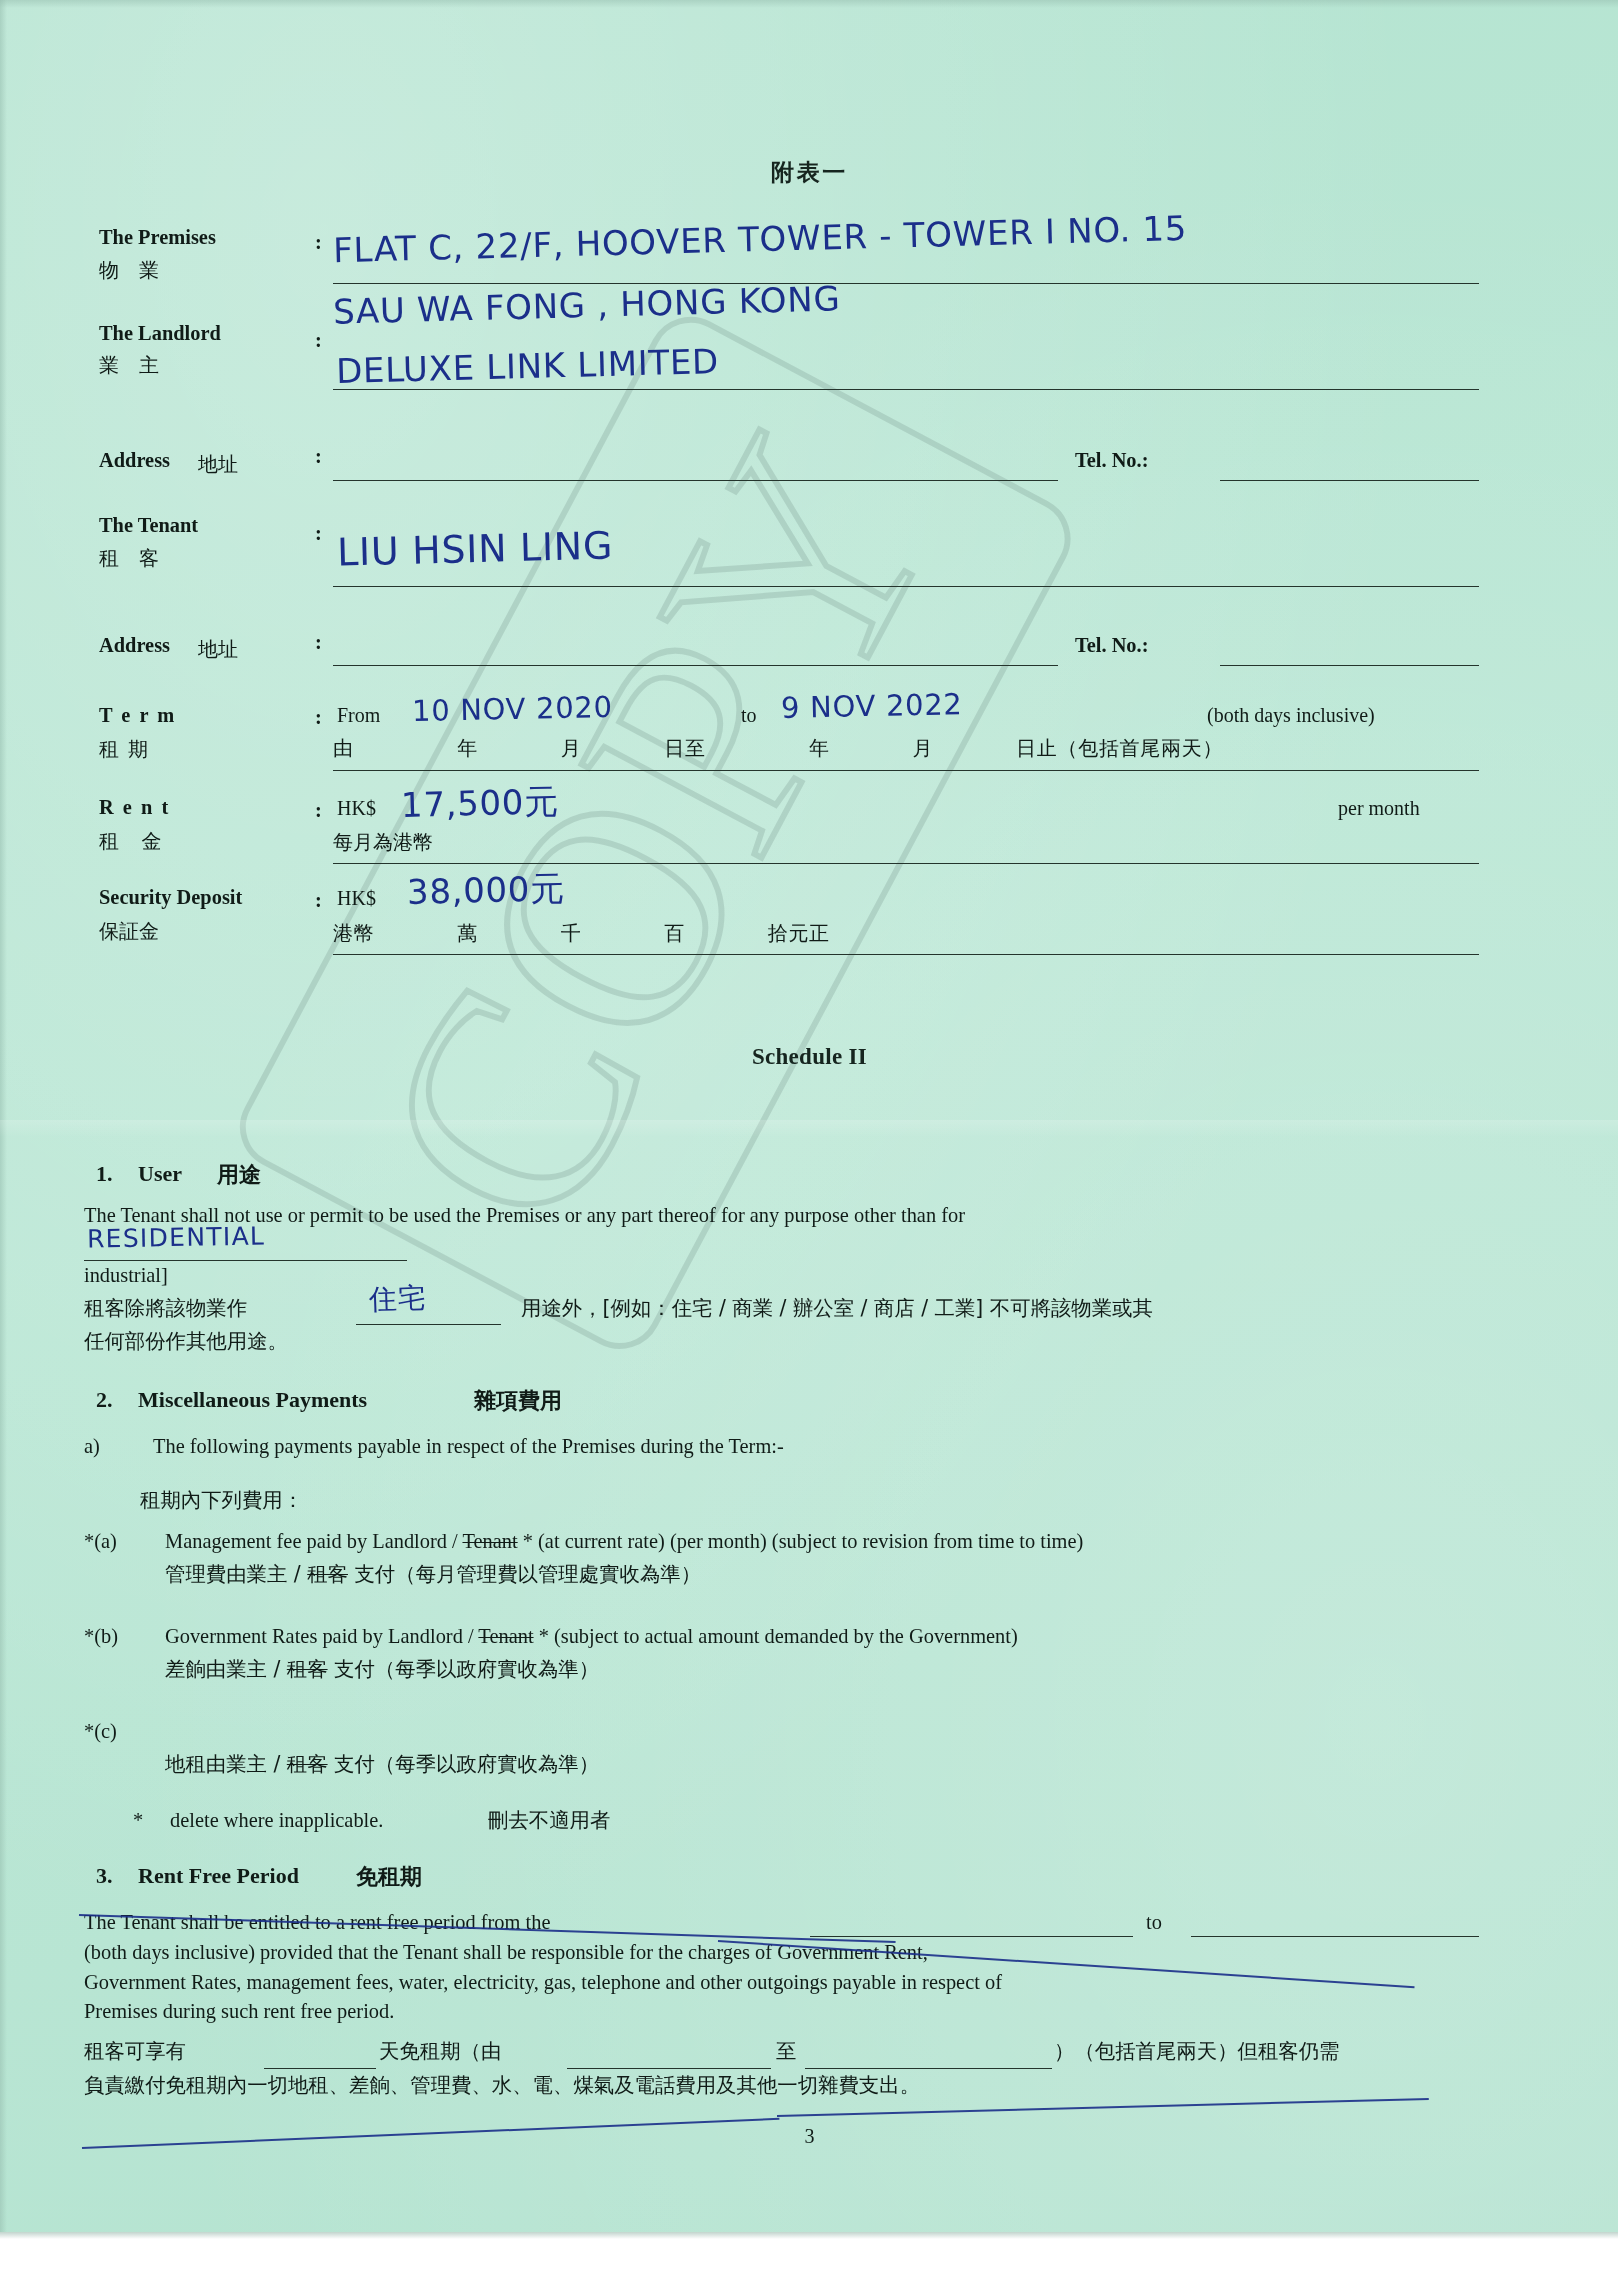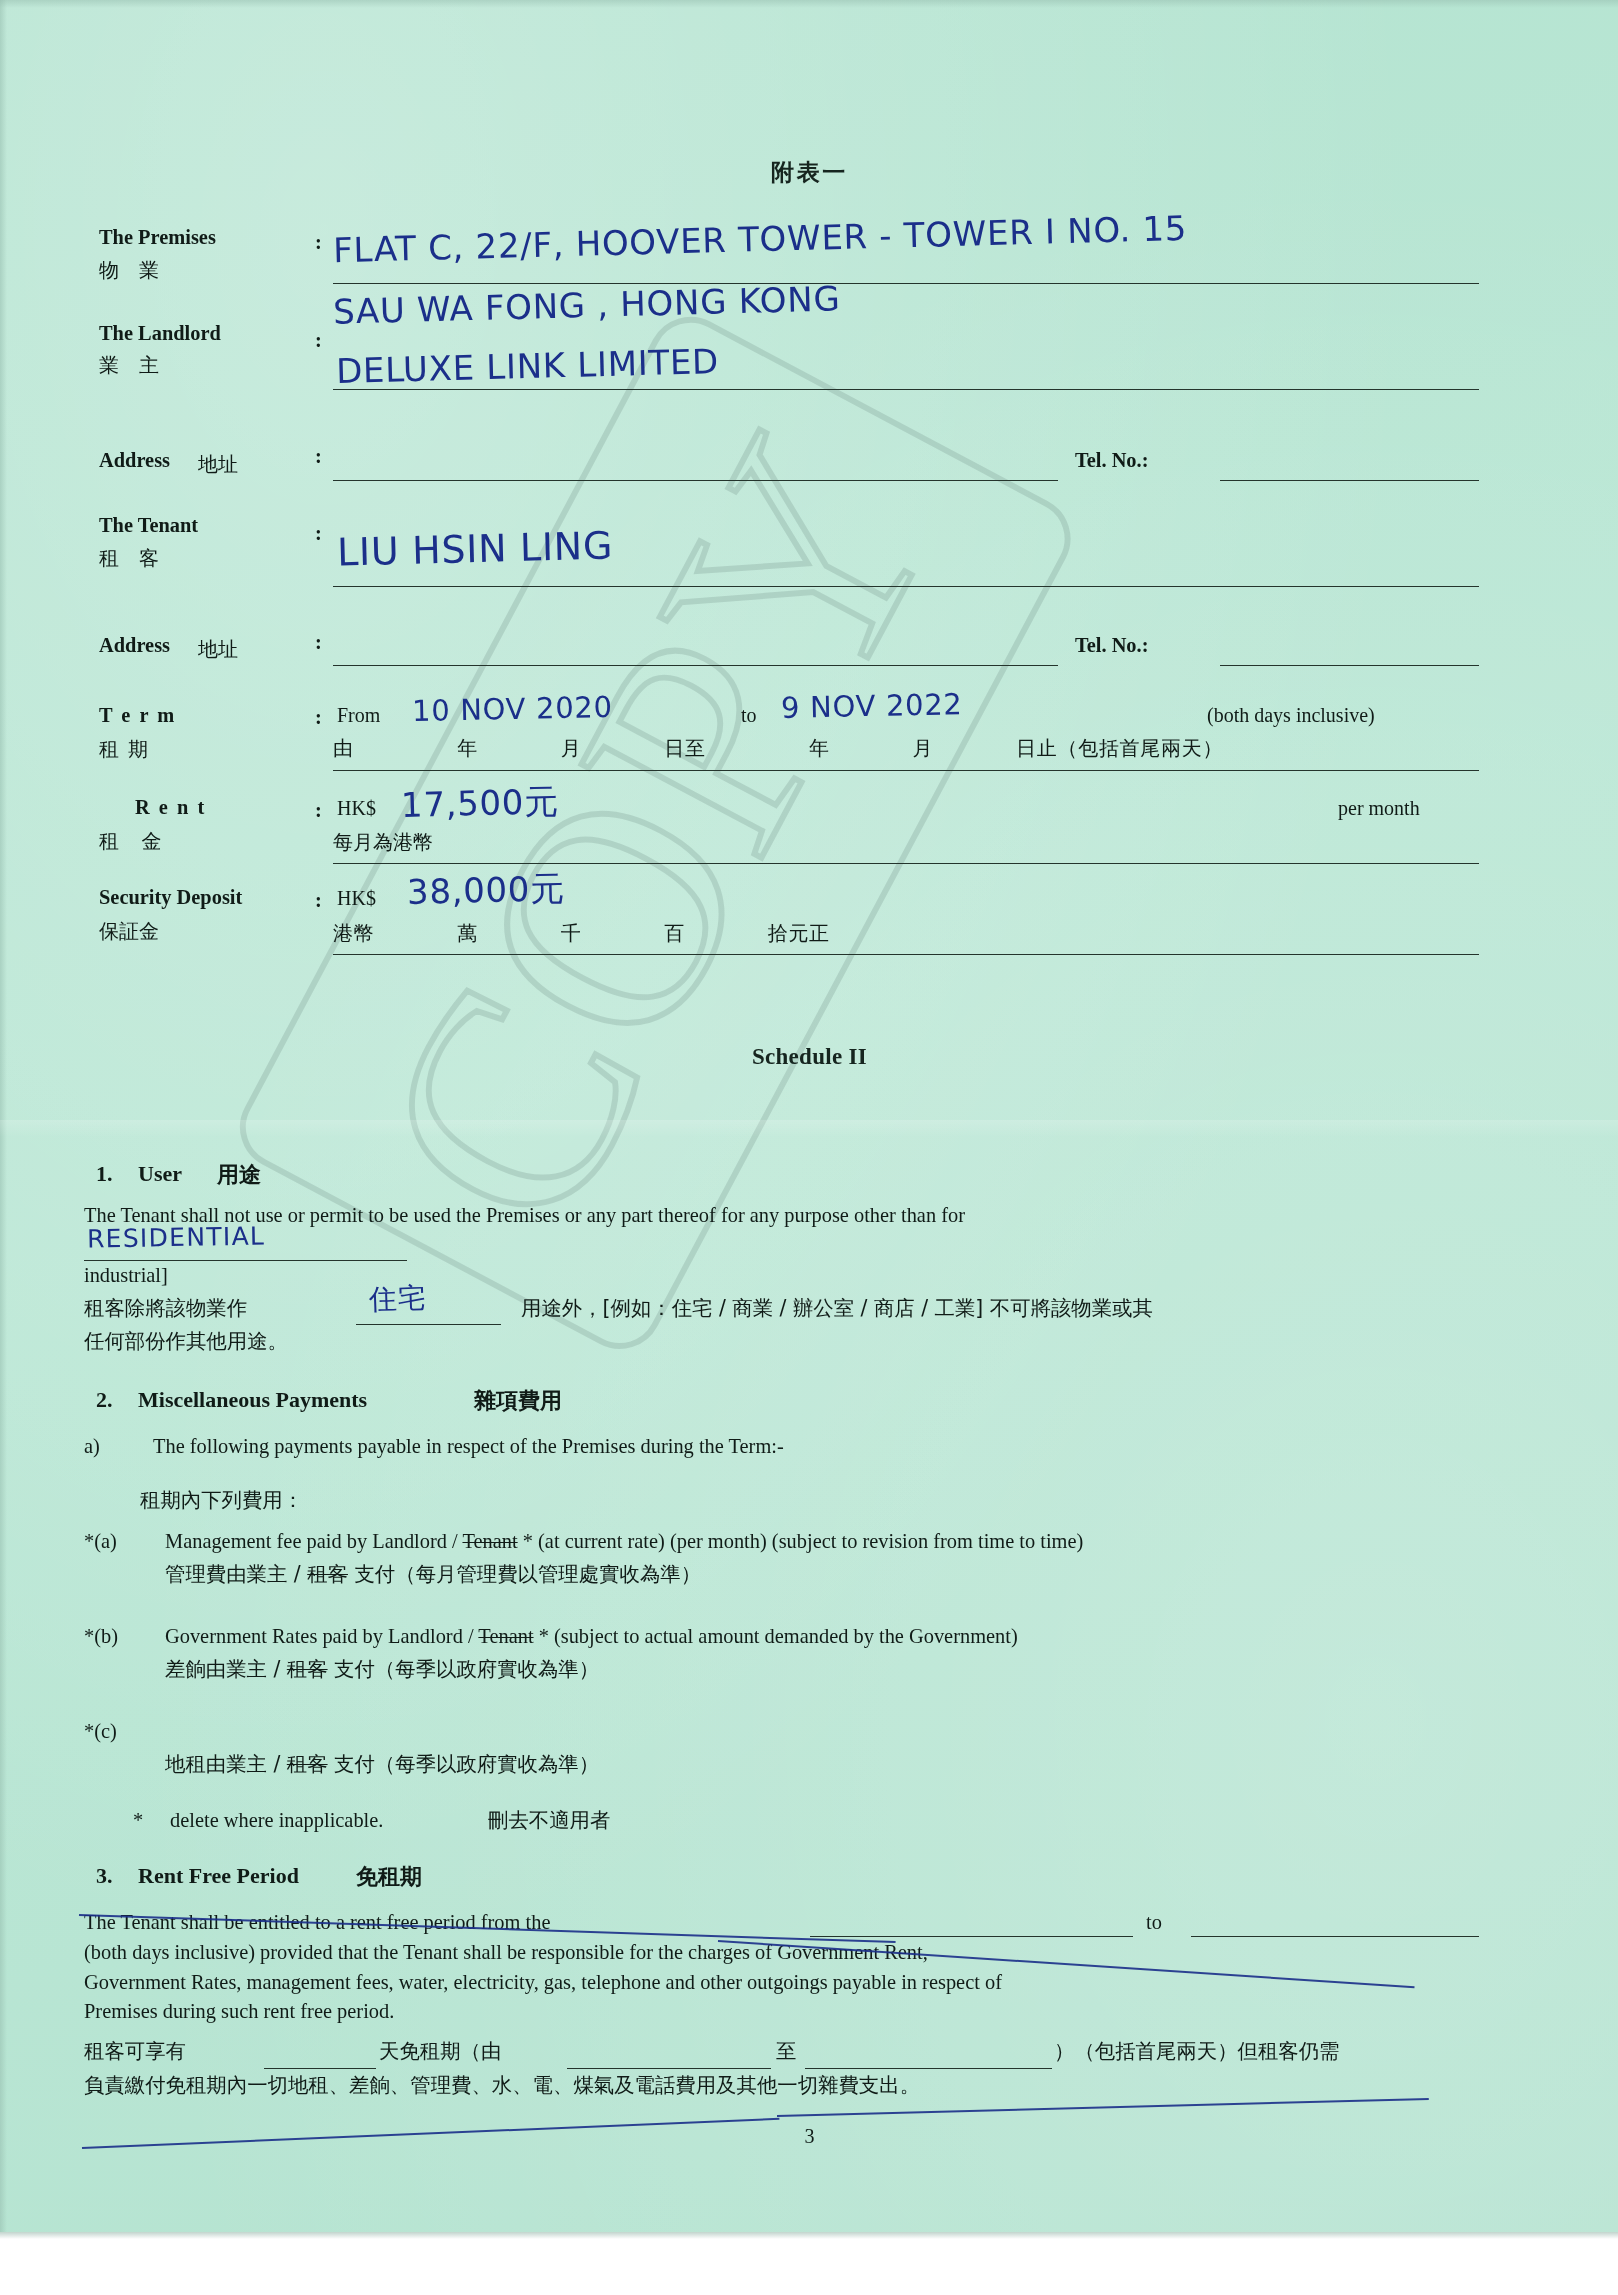--- a/index.html
+++ b/index.html
@@ -255,21 +255,21 @@
     <div class="abs lbl-cn" style="left:99px; top:736px; letter-spacing:1.3px;">租 期</div>
     <div class="abs colon" style="left:315px; top:706px;">:</div>
     <div class="abs small-en" style="left:337px; top:704px;">From</div>
     <div class="hand hand-big" style="left:412px; top:692px;">10 NOV 2020</div>
     <div class="abs small-en" style="left:741px; top:704px;">to</div>
     <div class="hand hand-big" style="left:781px; top:689px;">9 NOV 2022</div>
     <div class="abs small-en" style="left:1207px; top:704px;">(both days inclusive)</div>
     <div class="abs small-cn" style="left:333px; top:735px; letter-spacing:0.7px;">由　　　　　年　　　　月　　　　日至　　　　　年　　　　月　　　　日止（包括首尾兩天）</div>
     <div class="rule" style="left:333px; top:770px; width:1146px;"></div>
 
-    <div class="abs lbl-en" style="left:99px; top:796px; letter-spacing:2px;margin-left:36px;">R e n t</div>
+    <div class="abs lbl-en" style="left:99px; top:796px; letter-spacing:2px;">R e n t</div>
     <div class="abs lbl-cn" style="left:99px; top:828px; letter-spacing:1.3px;">租　金</div>
     <div class="abs colon" style="left:315px; top:799px;">:</div>
     <div class="abs small-en" style="left:337px; top:797px;">HK$</div>
     <div class="hand hand-xl" style="left:401px; top:781px;">17,500元</div>
     <div class="abs small-cn" style="left:333px; top:829px;">每月為港幣</div>
     <div class="abs small-en" style="left:1338px; top:797px;">per month</div>
     <div class="rule" style="left:333px; top:863px; width:1146px;"></div>
 
     <div class="abs lbl-en" style="left:99px; top:886px;">Security Deposit</div>
     <div class="abs lbl-cn" style="left:99px; top:918px;text-align:right;">保証金</div>

